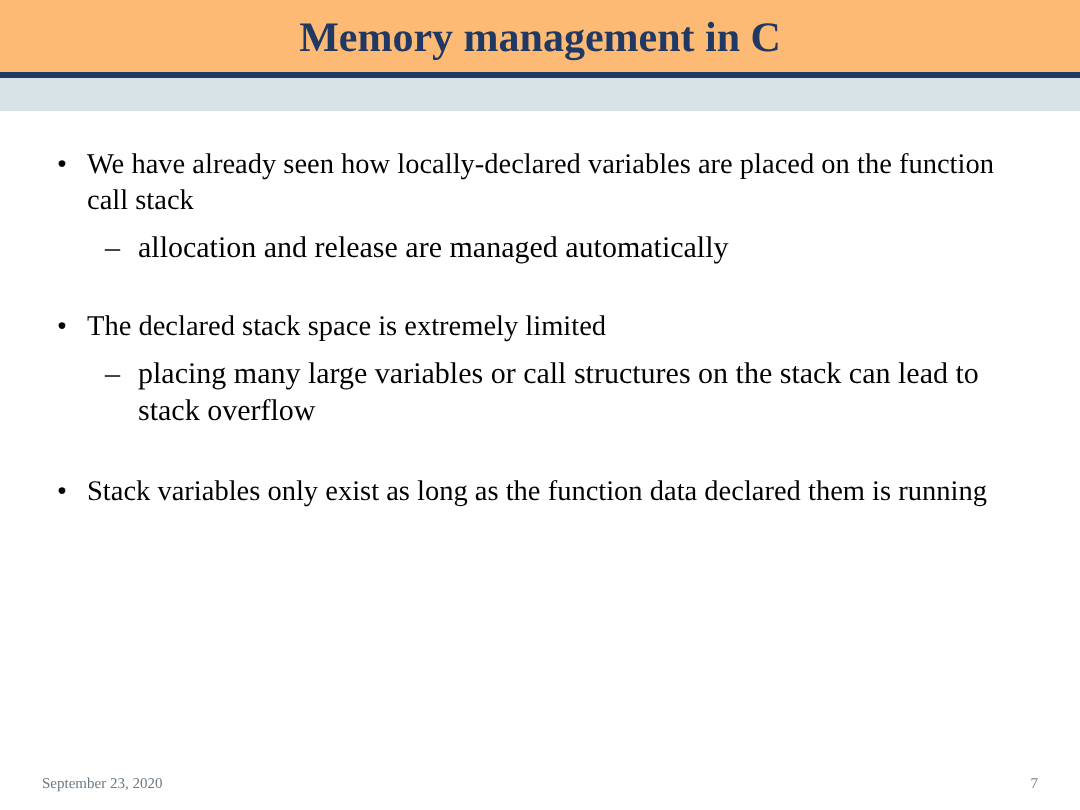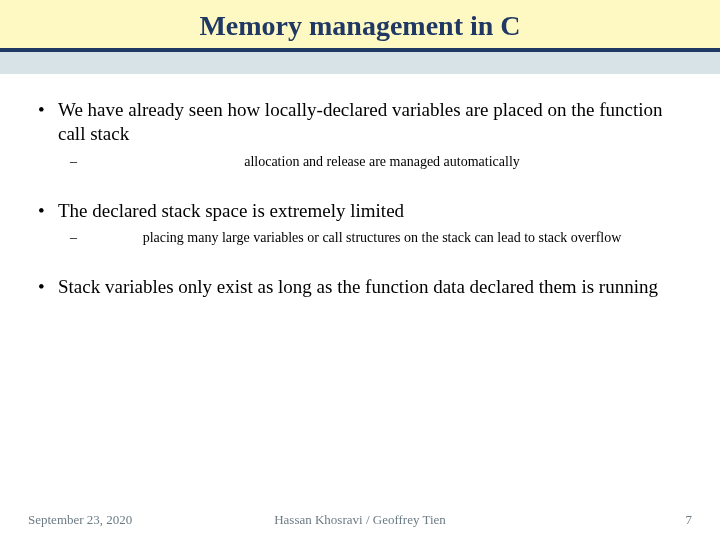--- a/index.html
+++ b/index.html
@@ -1,29 +1,29 @@
 <!DOCTYPE html>
 <html><head>
 <meta charset="utf-8">
 <style>
   * { margin: 0; padding: 0; box-sizing: border-box; }
   html, body { width: 720px; height: 540px; font-family: "Times New Roman", Times, serif; background: #fff; color: #000; }
   .slide { width: 720px; height: 540px; position: relative; display: flex; flex-direction: column; }
-  .title-band { background: #fef9c3; padding-top: 6px; }
+  .title-band { background: #fdba74; padding-top: 6px; }
   .title { text-align: center; font-size: 28px; color: #1f3864; font-family: "Times New Roman", serif; padding: 4px 0 6px 0; }
   .rule { height: 4px; background: #1f3864; width: 100%; }
   .band-bottom { height: 22px; background: #d7e3e7; }
   .content { flex: 1; padding: 24px 48px 0 36px; font-size: 19px; line-height: 1.28; }
   ul.top { list-style: none; }
   ul.top > li { position: relative; padding-left: 22px; margin-bottom: 28px; }
   ul.top > li::before { content: "•"; position: absolute; left: 2px; top: 0; font-size: 19px; }
   ul.sub { list-style: none; margin-top: 6px; }
-  ul.sub > li { position: relative; padding-left: 28px; font-size: 14px; margin-left: 6px; margin-bottom: 4px; text-align: center; }
+  ul.sub > li { position: relative; padding-left: 28px; font-size: 20px; margin-left: 6px; margin-bottom: 4px; }
   ul.sub > li::before { content: "–"; position: absolute; left: 6px; top: 0; }
-  .footer { display: flex; justify-content: space-between; align-items: center; padding: 0 28px 12px 28px; font-size: 13px; color: #6b7b84; }
+  .footer { display: flex; justify-content: space-between; align-items: center; padding: 0 28px 12px 28px; font-size: 10px; color: #6b7b84; }
   .footer .center { position: absolute; left: 0; right: 0; text-align: center; pointer-events: none; }
   .footer .right { margin-left: auto; }
 </style>
 </head>
 <body>
 
 <div class="slide">
   <div class="title-band">
     <h1 class="title">Memory management in C</h1>
     <div class="rule"></div>
@@ -49,16 +49,15 @@
         </ul>
       </li>
       <li>
         <span>Stack variables only exist as long as the function data declared them is running</span>
       </li>
     </ul>
   </div>
 
   <div class="footer">
     <span>September 23, 2020</span>
-    <span class="center">Hassan Khosravi / Geoffrey Tien</span>
     <span class="right">7</span>
   </div>
 </div>
 
 </body></html>

